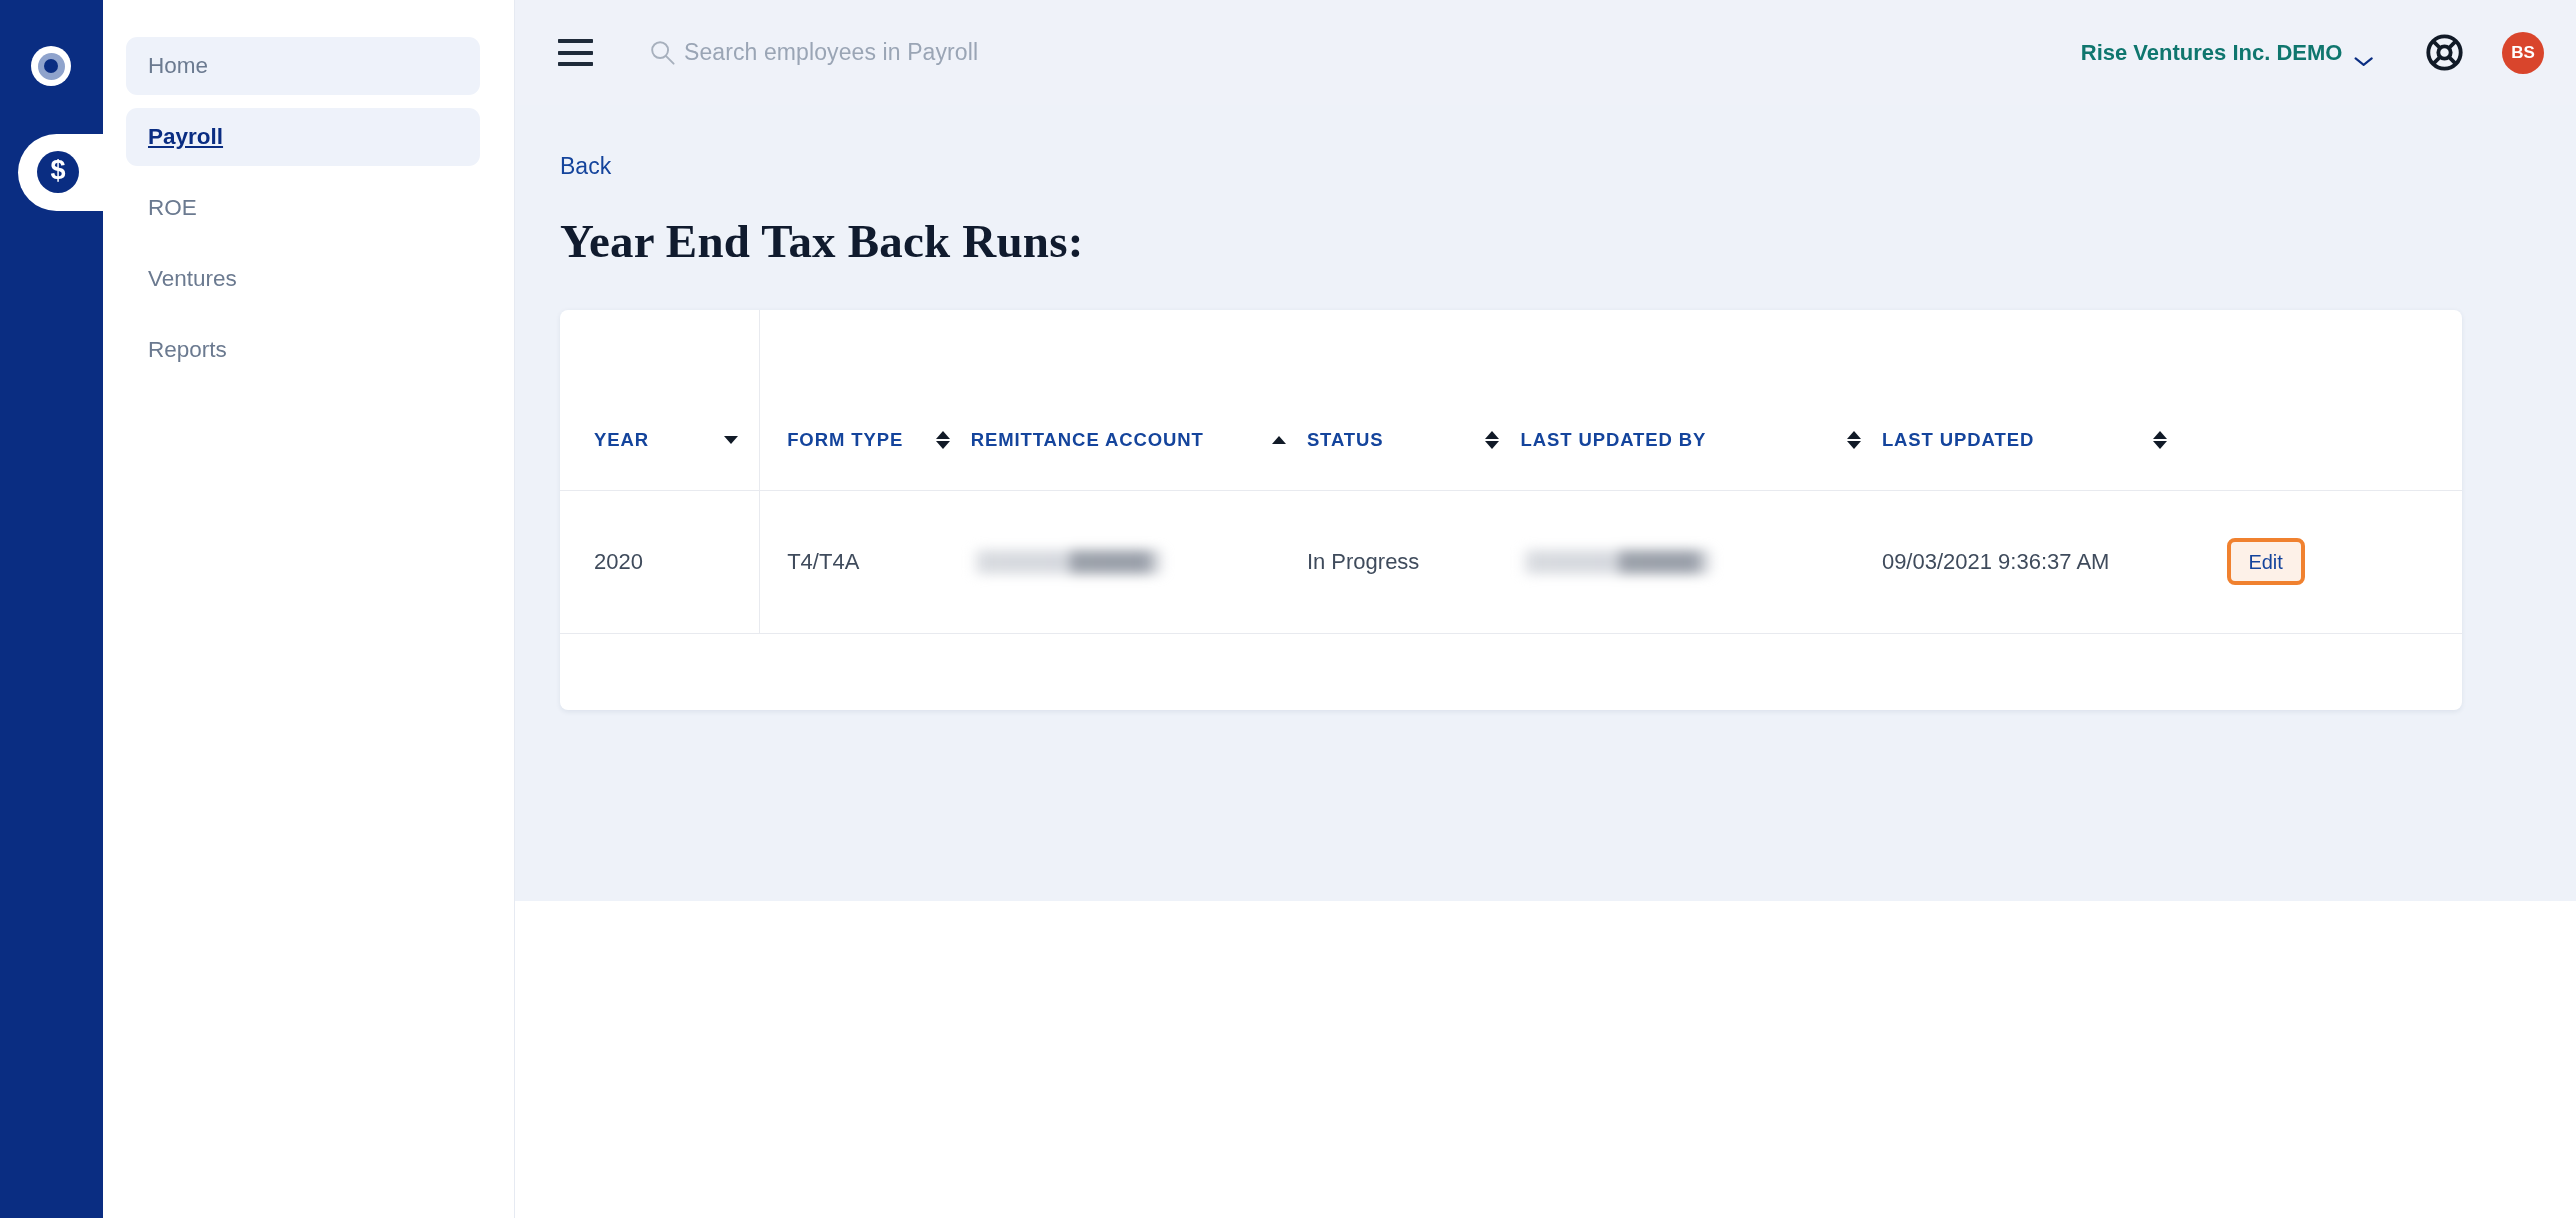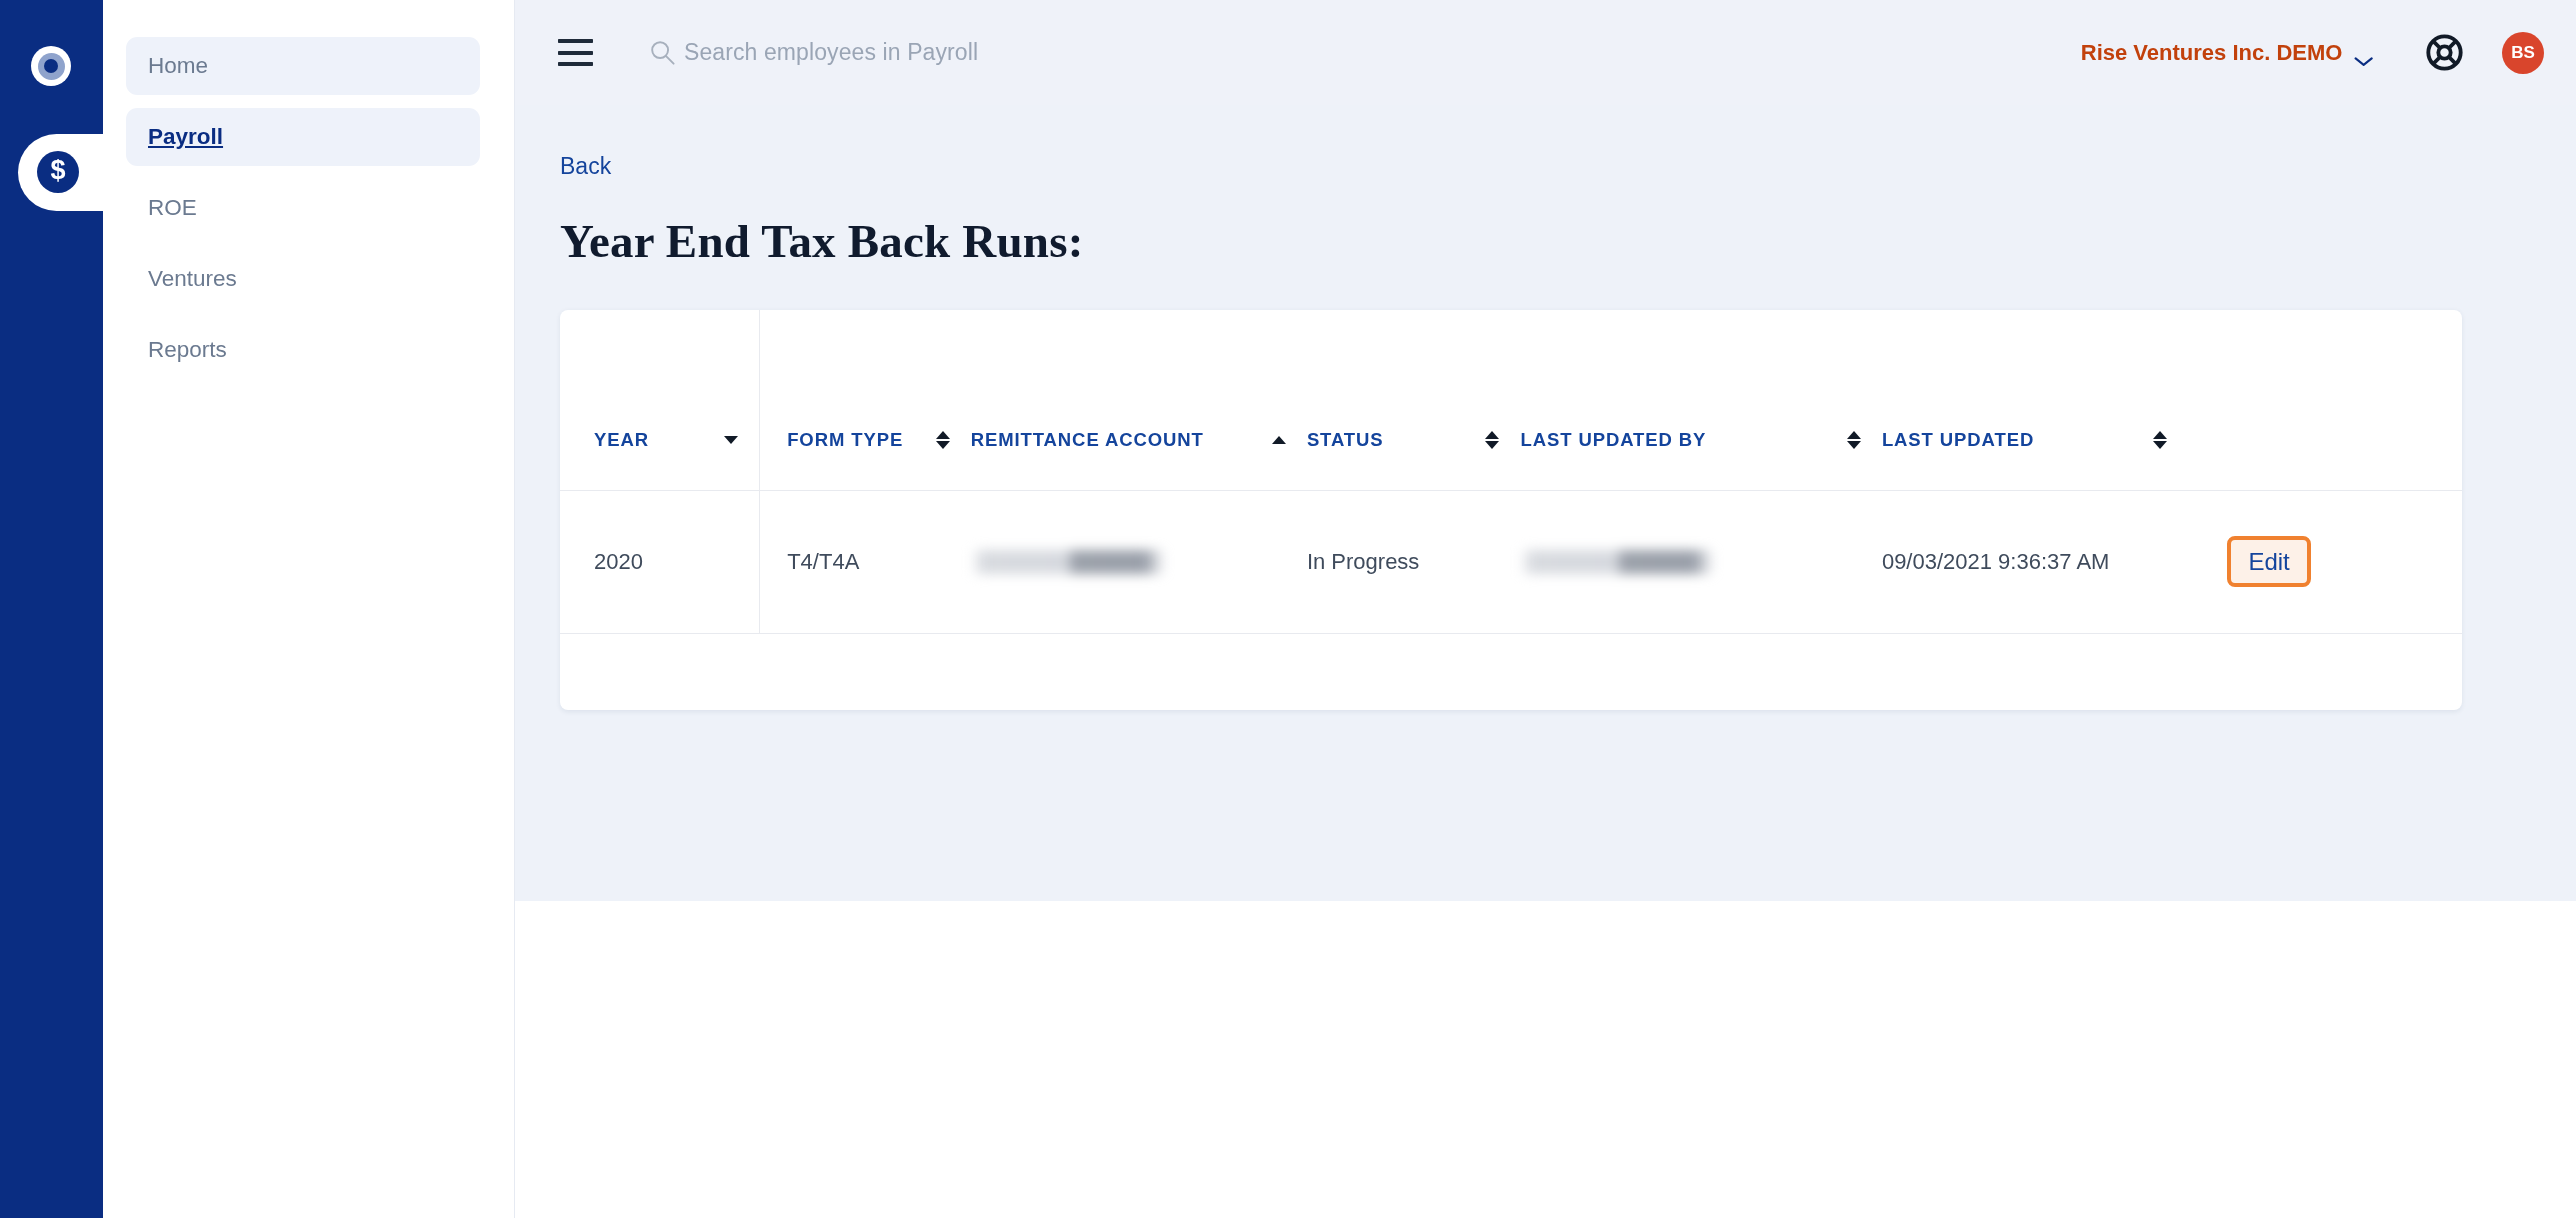--- a/index.html
+++ b/index.html
@@ -115,21 +115,21 @@
   }
   .search-icon svg { display: block; }
   .search-ph {
     font-size: 23px;
     color: #9aa5b5;
     letter-spacing: 0.1px;
   }
   .topbar-right { display: flex; align-items: center; gap: 0; }
   .company {
     display: flex; align-items: center; gap: 11.3px;
-    font-size: 22px; color: #c2410c; font-weight: bold;
+    font-size: 22px; color: #0f766e; font-weight: bold;
     cursor: pointer; white-space: nowrap; justify-content: center;
   }
   .chev { width: 19.3px; height: 11.3px; display: block; }
   .help-icon { margin-left: 53px; cursor: pointer; width: 37px; height: 37px; display:block; }
   .avatar {
     margin-left: 39px;
     width: 42px; height: 42px; border-radius: 50%;
     background: #d9452c;
     color: #ffffff; font-size: 17px; font-weight: bold;
     display: flex; align-items: center; justify-content: center;
@@ -209,21 +209,21 @@
         rgba(148,154,165,0.95) 174px,
         rgba(200,204,212,0.2) 192px);
     filter: blur(5.6px);
   }
   .edit-cell { display: flex; align-items: center; justify-content: flex-start; }
   .edit-btn {
     background: #fdf1e8;
     border: 4.8px solid #f0812f;
     border-radius: 8px;
     color: #14449c;
-    font-size: 24px;
+    font-size: 20px;
     font-family: "Liberation Sans", sans-serif;
     padding: 9.7px 17.7px;
     cursor: pointer;
     line-height: 1;
   }
   .footer-row { height: 77px; }
   .footer-row td { border-bottom: none; }
 </style>
 </head>
 <body>

